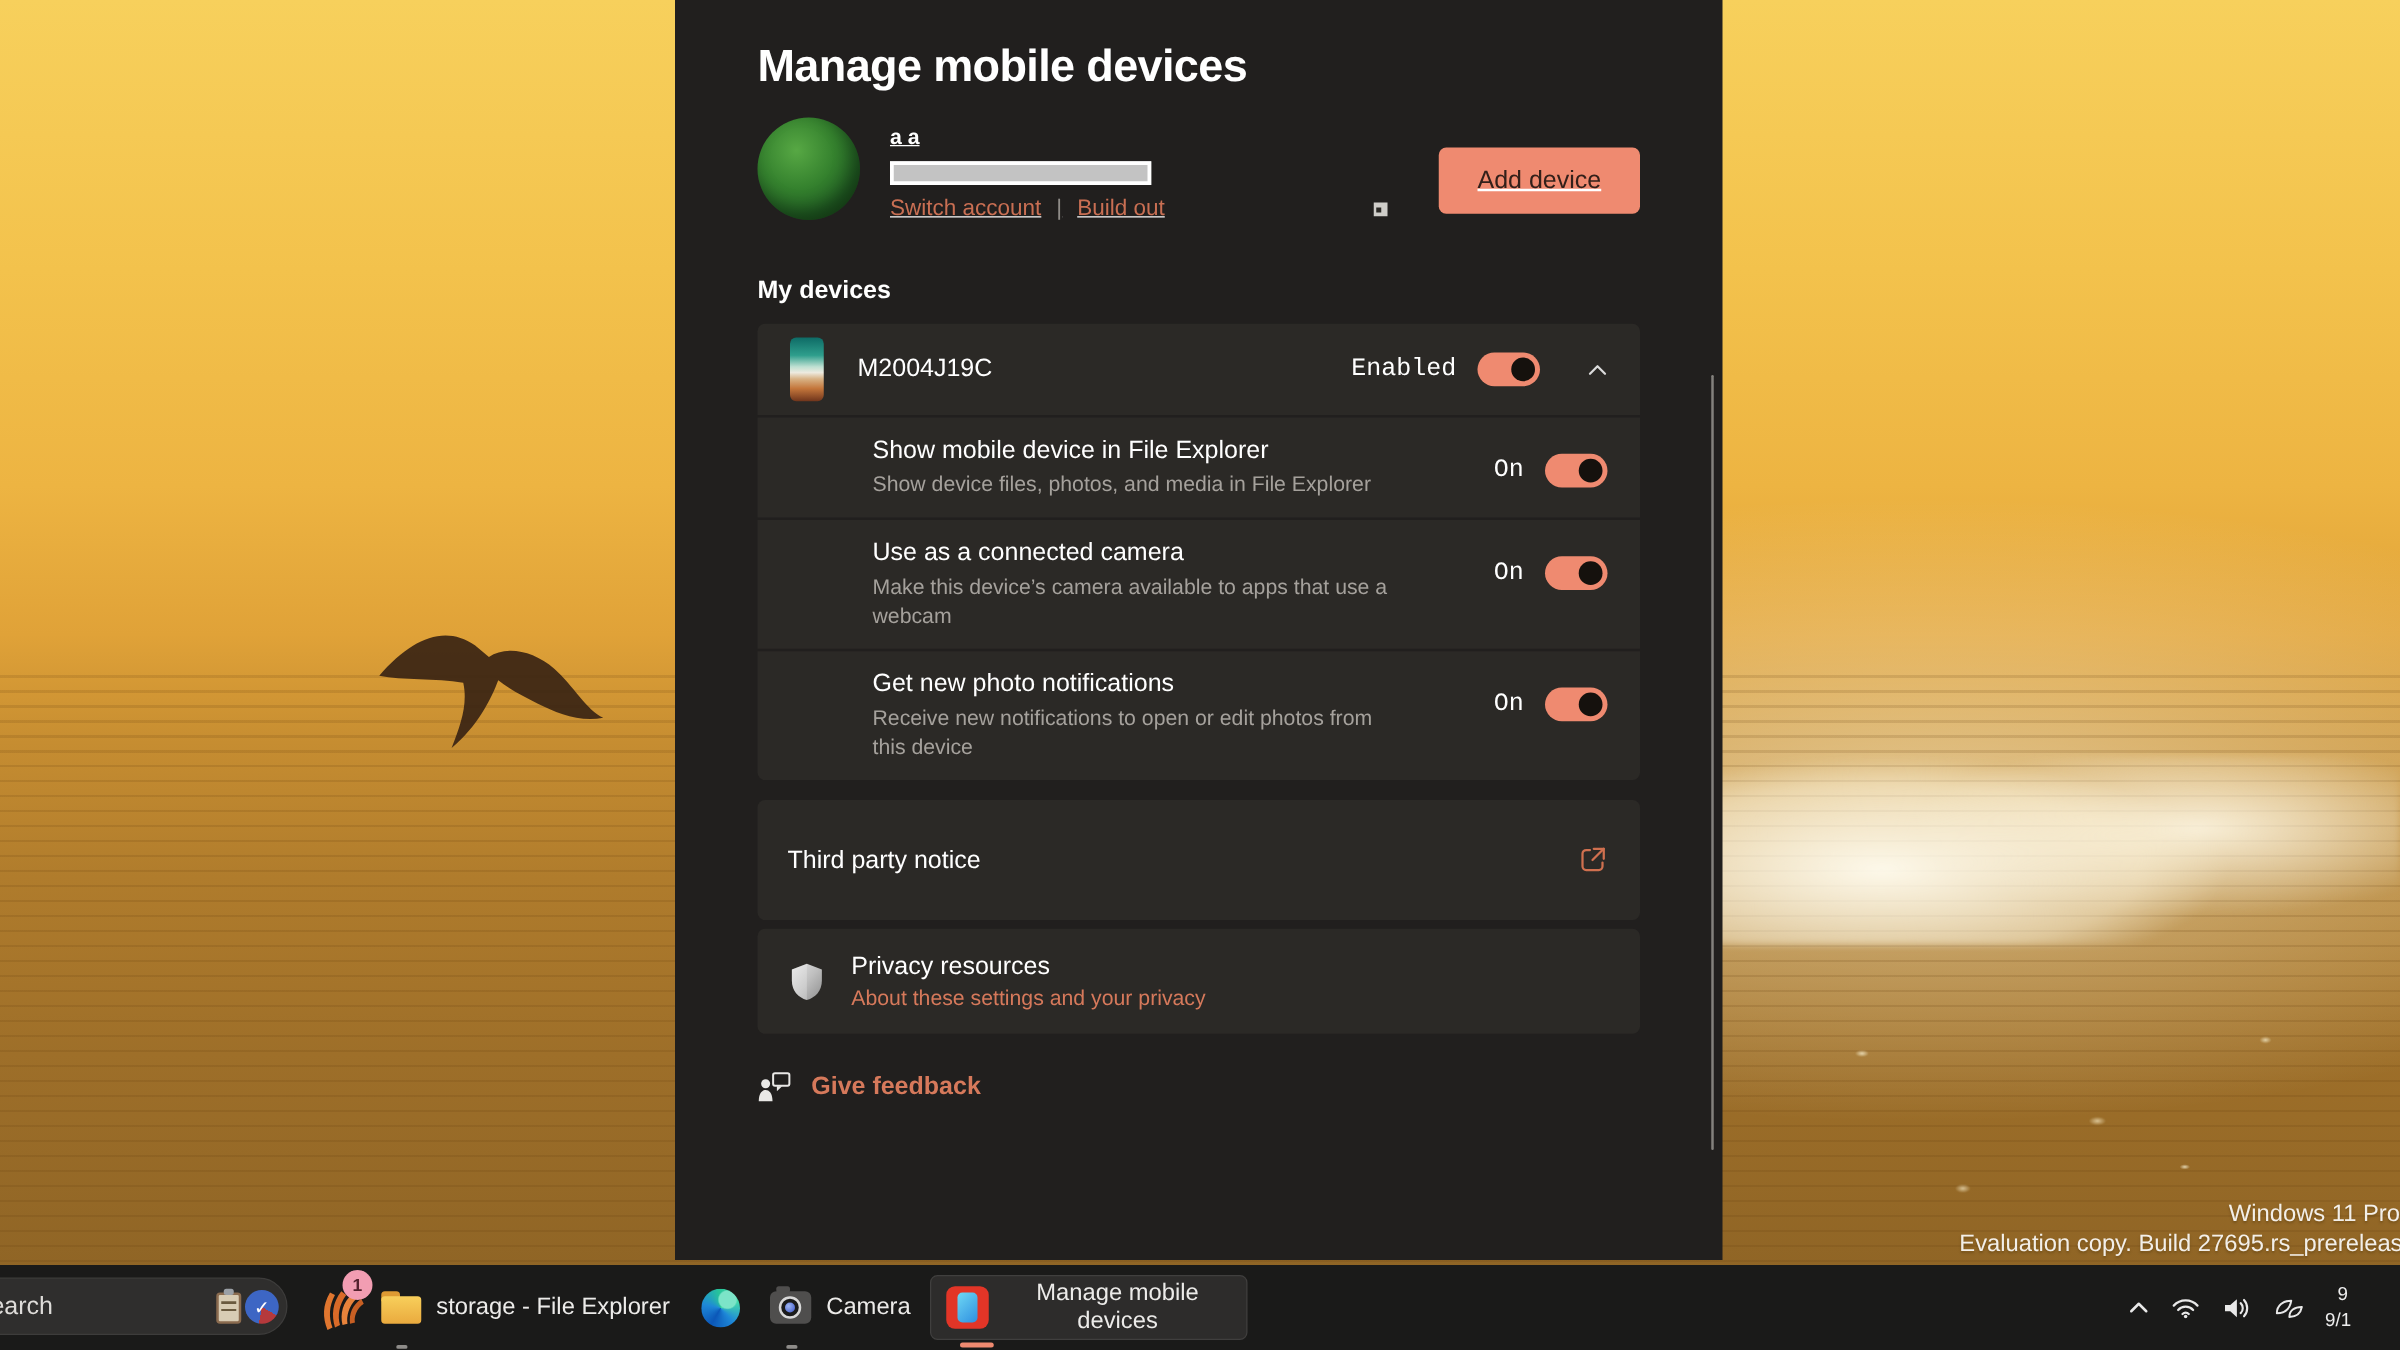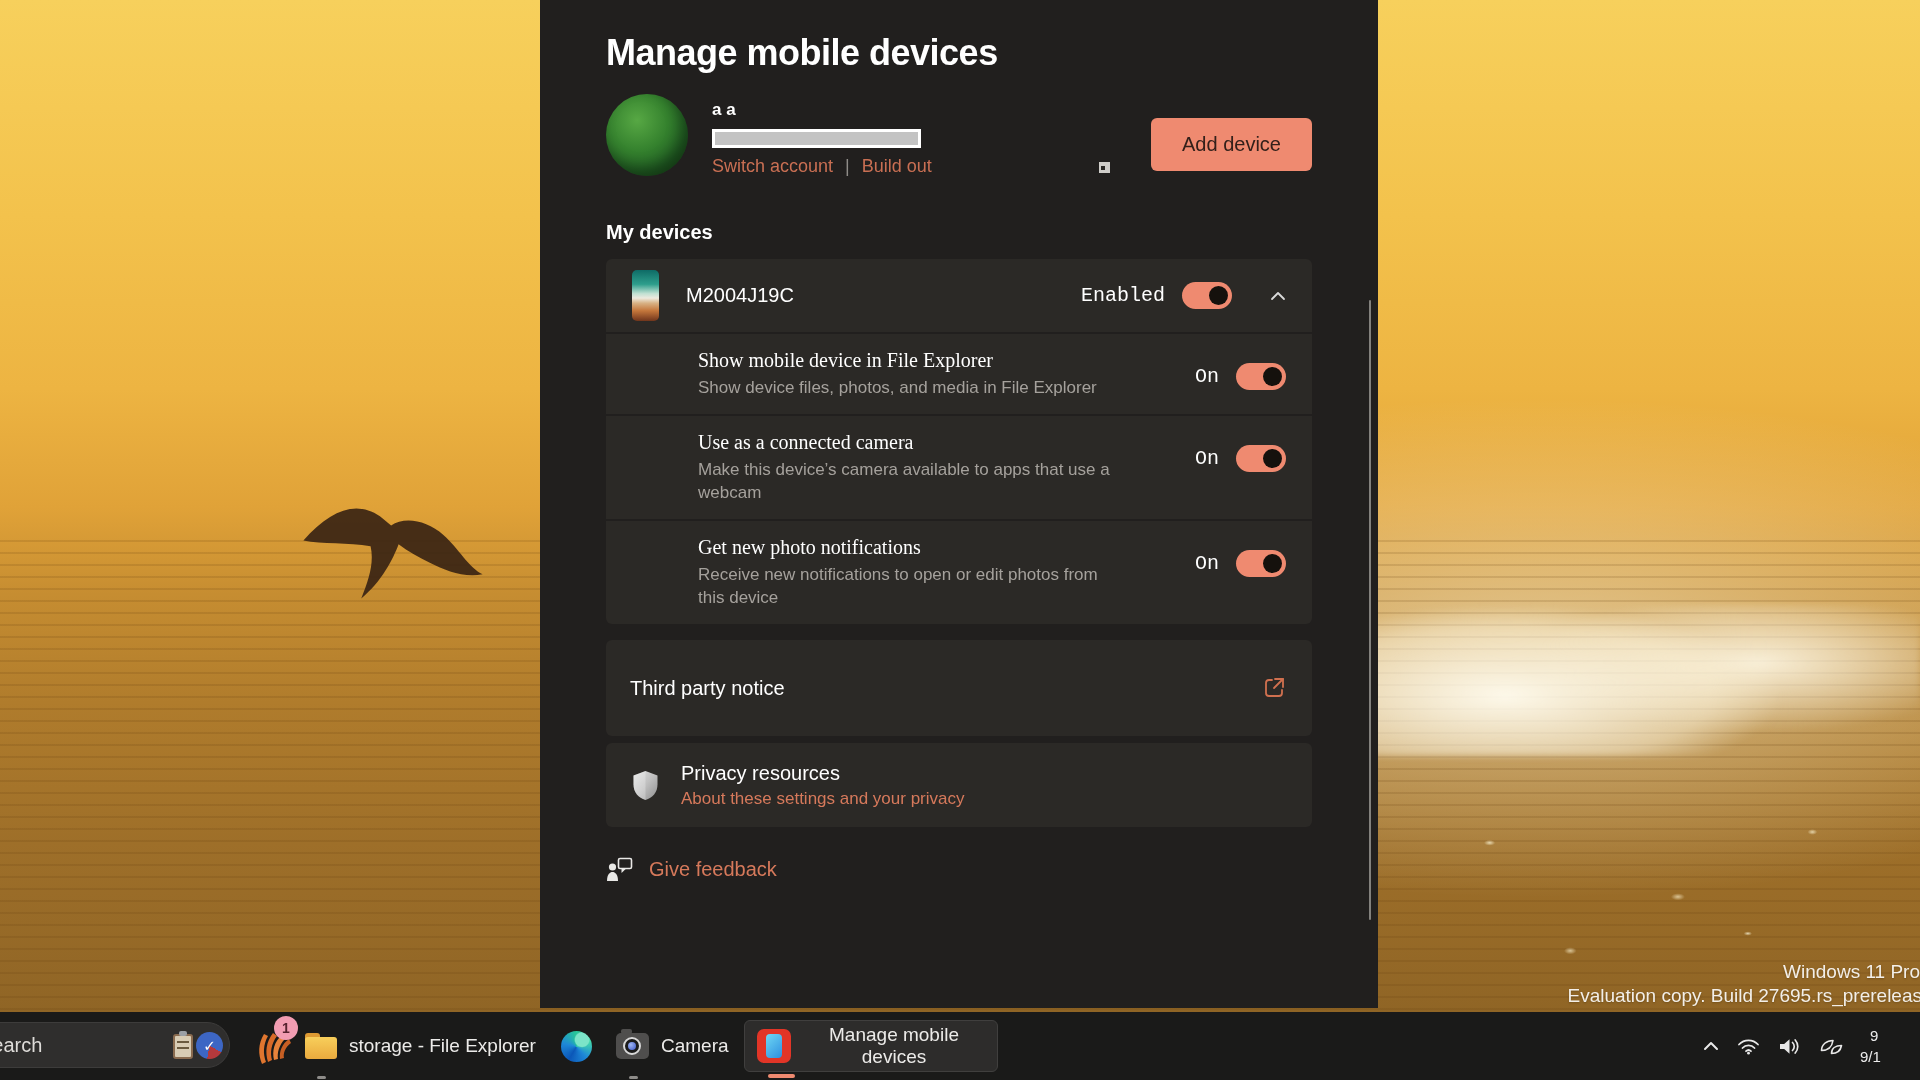--- a/index.html
+++ b/index.html
@@ -26,21 +26,21 @@
       radial-gradient(7px 4px at 80% 25%, rgba(255,250,220,.85), transparent 70%),
       radial-gradient(9px 5px at 35% 80%, rgba(255,246,212,.8), transparent 70%),
       radial-gradient(6px 3px at 68% 72%, rgba(255,252,226,.9), transparent 70%); }
   .bird { position:absolute; left:298px; top:492px; width:190px; height:112px; }
 
   
   .win { position:absolute; left:540px; top:0; width:838px; height:1008px;
     background:var(--window-bg,#211F1E); color:#FFF; padding:0 66px; }
   .win h1 { margin-top:32px; font-size:36px; font-weight:600; letter-spacing:-0.5px; }
 
-  .account-row { margin-top:20px; display:flex; align-items:flex-start; position:relative; }
+  .account-row { margin-top:20px; display:flex; align-items:flex-start; position:relative;text-decoration:underline; }
   .avatar { width:82px; height:82px; border-radius:50%; flex:0 0 auto;
     background:radial-gradient(circle at 38% 32%, #57A844, #35822E 40%, #226224 68%, #174818 100%);
     box-shadow:inset -6px -8px 14px rgba(0,0,0,.35); }
   .account-info { margin-left:24px; padding-top:6px; }
   .account-name { font-size:17px; font-weight:700; }
   .redacted { margin-top:9px; width:209px; height:19px; background:#C3C3C3; border:3px solid #FFF; }
   .account-links { margin-top:8px; font-size:18px; display:flex; gap:12px; align-items:center; }
   .account-links a { color:var(--link,#C96F53); text-decoration:none; cursor:pointer; }
   .account-links .sep { color:#8F8C88; }
   .accent-btn { margin-left:auto; margin-top:24px; width:161px; height:53px; border:none; border-radius:6px;
@@ -62,32 +62,32 @@
   .row-right { margin-left:auto; display:flex; align-items:center; }
   .toggle-label { font-size:20px; margin-right:17px;font-family:Liberation Mono, monospace; }
   .toggle { width:50px; height:27px; border-radius:14px; background:var(--accent,#EF8A70);
     position:relative; cursor:pointer; flex:0 0 auto; }
   .toggle::after { content:''; position:absolute; right:4px; top:4px; width:19px; height:19px;
     border-radius:50%; background:#15110D; }
   .chev { margin-left:38px; cursor:pointer; }
 
   .sub-row { margin-top:2px; border-radius:0; padding:15px 26px 15px 92px; align-items:flex-start; }
   .sub-row:last-child { border-radius:0 0 6px 6px; }
-  .sub-title { font-size:20px;font-family:Liberation Serif, serif; }
+  .sub-title { font-size:20px; }
   .sub-desc { margin-top:5px; font-size:17px; color:var(--text-secondary,#A5A19C); max-width:420px; line-height:1.32; }
   .sub-row .row-right { padding-top:14px; }
 
   .link-card { margin-top:16px; height:96px; padding:0 26px 0 24px; cursor:pointer;justify-content:space-between; }
   .link-card .row-title { font-size:20px; }
   .privacy-card { margin-top:7px; height:84px; padding:0 26px; cursor:default; }
   .privacy-txt { margin-left:22px; }
   .privacy-title { font-size:20px; }
   .privacy-link { display:inline-block; margin-top:4px; font-size:17px; color:var(--link-bright,#CE6B52);
     text-decoration:none; cursor:pointer;text-align:center; }
-  .feedback-row { margin-top:30px; display:flex; align-items:center; gap:16px; cursor:pointer; width:max-content; }
+  .feedback-row { margin-top:30px; display:flex; align-items:center; gap:16px; cursor:pointer; width:max-content;font-weight:bold; }
   .feedback-row span { font-size:20px; color:var(--link-bright,#D87B5D); }
   .win-scrollbar { position:absolute; right:7px; top:300px; width:2px; height:620px; background:#83817D; border-radius:1px; }
 
   
   .taskbar { position:absolute; left:0; bottom:0; width:1920px; height:68px; background:var(--taskbar-bg,#1A1A19); }
   .search-pill { position:absolute; left:-100px; top:10px; width:330px; height:46px; border-radius:23px;
     background:#2F2E2D; border:1px solid #3D3C3B; cursor:pointer; }
   .search-text { position:absolute; left:78px; top:11px; font-size:20px; color:#DEDCD9; white-space:nowrap; }
   .clipboard { position:absolute; right:36px; top:11px; width:20px; height:25px; background:#D8CCB4;
     border:2px solid #8A6B4F; border-radius:3px; }

